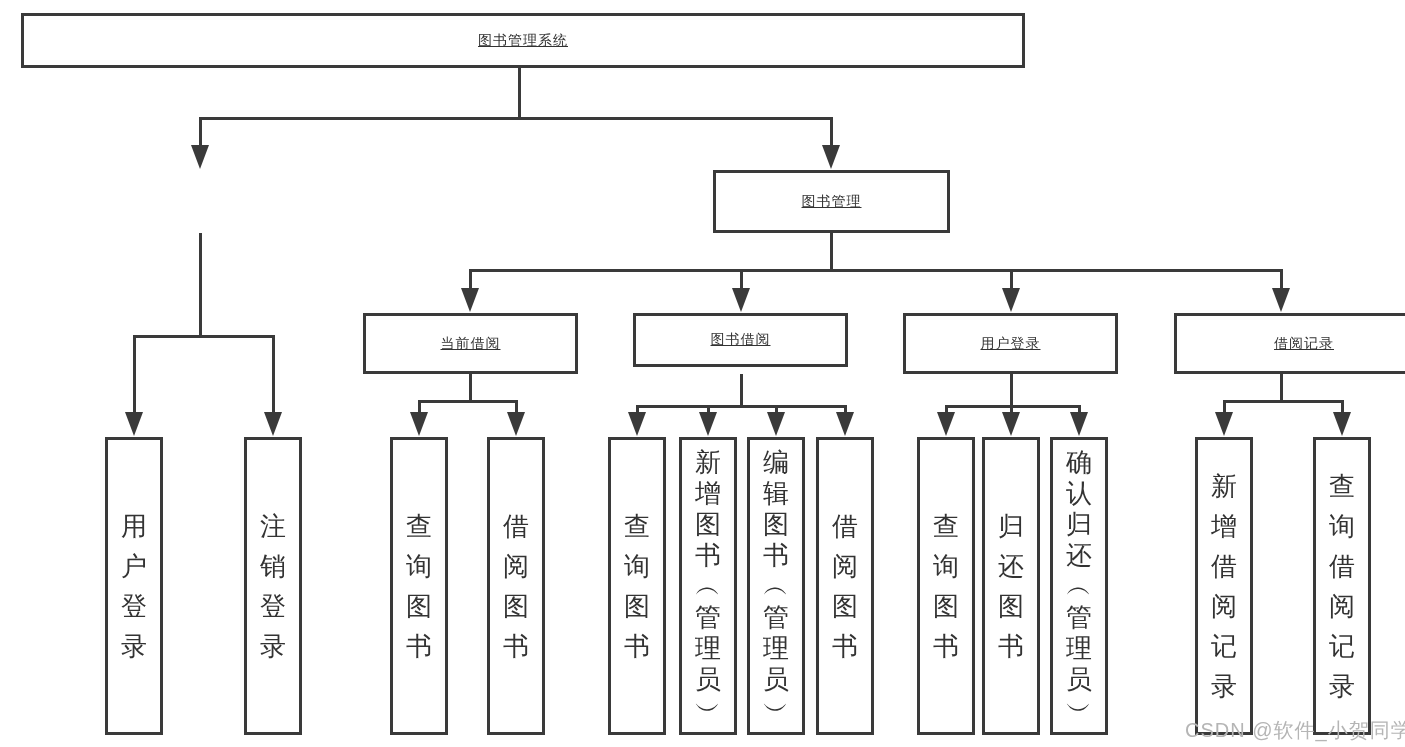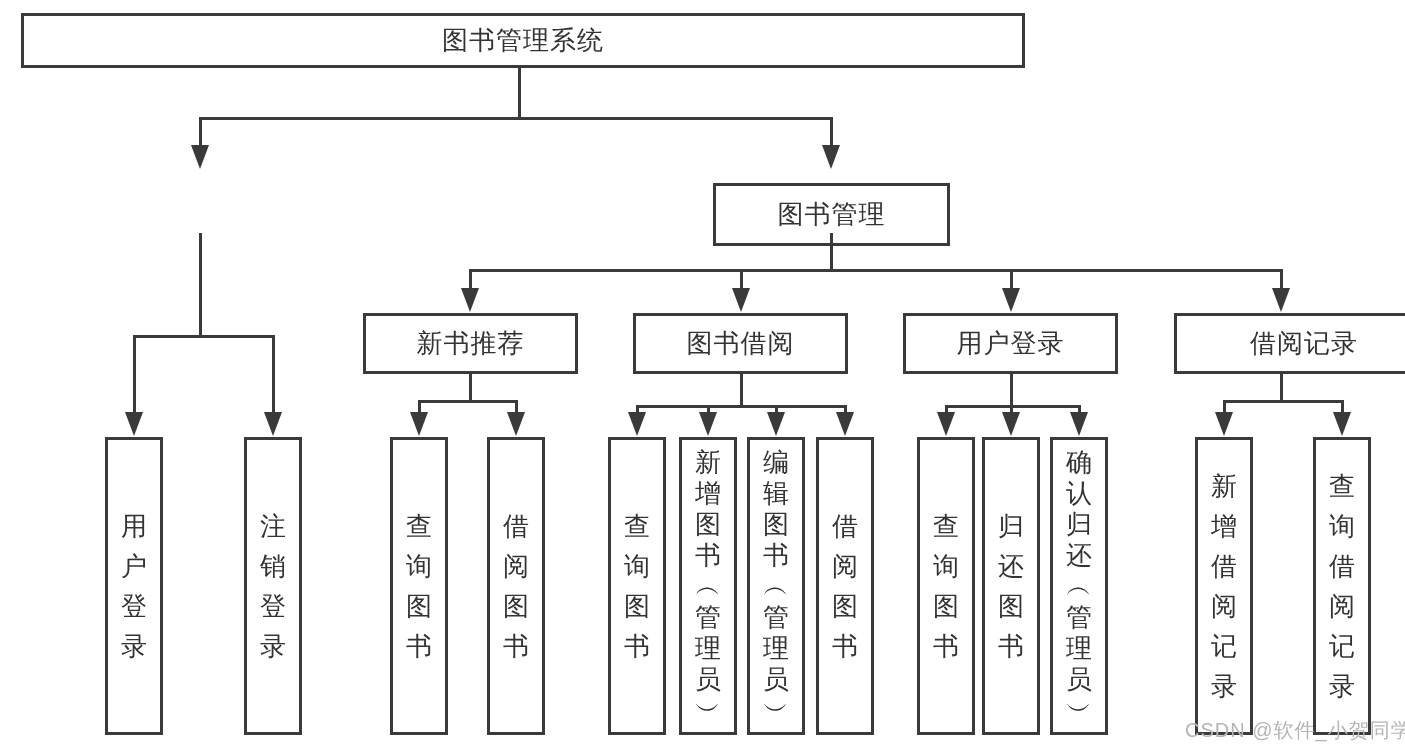--- a/index.html
+++ b/index.html
@@ -13,30 +13,30 @@
   .box{
     position:absolute;
     box-sizing:border-box;
     border:3px solid #3a3a3a;
     background:#ffffff;
     display:flex;
     align-items:center;
     justify-content:center;
     color:#333333;
   }
-  .hbox{ font-size:26px; letter-spacing:1px; }
+  .hbox{ font-size:14px; letter-spacing:1px;text-decoration:underline; }
   .vbox{ width:58px; height:298px; top:437px; font-size:26px; }
   .vbox .vchar{ display:block; text-align:center; }
   .vtext{ display:block; text-align:center; }
   
   #b-root   {left:21px;  top:13px;  width:1004px; height:55px;}
   #b-login  {left:82px;  top:170px; width:236px;  height:63px;}
-  #b-mgmt   {left:713px; top:170px; width:237px;  height:63px;margin-top:13px;}
+  #b-mgmt   {left:713px; top:170px; width:237px;  height:63px;}
   #b-newbook{left:363px; top:313px; width:215px;  height:61px;}
-  #b-borrow {left:633px; top:313px; width:215px;  height:61px;}
+  #b-borrow {left:633px; top:313px; width:215px;  height:54px;}
   #b-current{left:903px; top:313px; width:215px;  height:61px;}
   #b-records{left:1174px;top:313px; width:260px;  height:61px;}
   
   #b-leaf-login   {left:105px;}
   #b-leaf-logout  {left:244px;}
   #b-leaf-query1  {left:390px;}
   #b-leaf-borrow1 {left:487px;}
   #b-leaf-query2  {left:608px;}
   #b-leaf-add     {left:679px;}
   #b-leaf-edit    {left:747px;}
@@ -65,21 +65,21 @@
 </style>
 </head>
 <body>
 
 <div id="stage">
 
   <div class="box hbox" id="b-root">图书管理系统</div>
 
   <div class="box hbox" id="b-mgmt">图书管理</div>
 
-  <div class="box hbox" id="b-newbook">新书推荐</div>
+  <div class="box hbox" id="b-newbook">当前借阅</div>
   <div class="box hbox" id="b-borrow">图书借阅</div>
   <div class="box hbox" id="b-current">用户登录</div>
   <div class="box hbox" id="b-records">借阅记录</div>
 
   <div class="box vbox" id="b-leaf-login">
       <span class="vtext">
         <span class="vchar" style="line-height: 40px;">用</span>
         <span class="vchar" style="line-height: 40px;">户</span>
         <span class="vchar" style="line-height: 40px;">登</span>
         <span class="vchar" style="line-height: 40px;">录</span>

